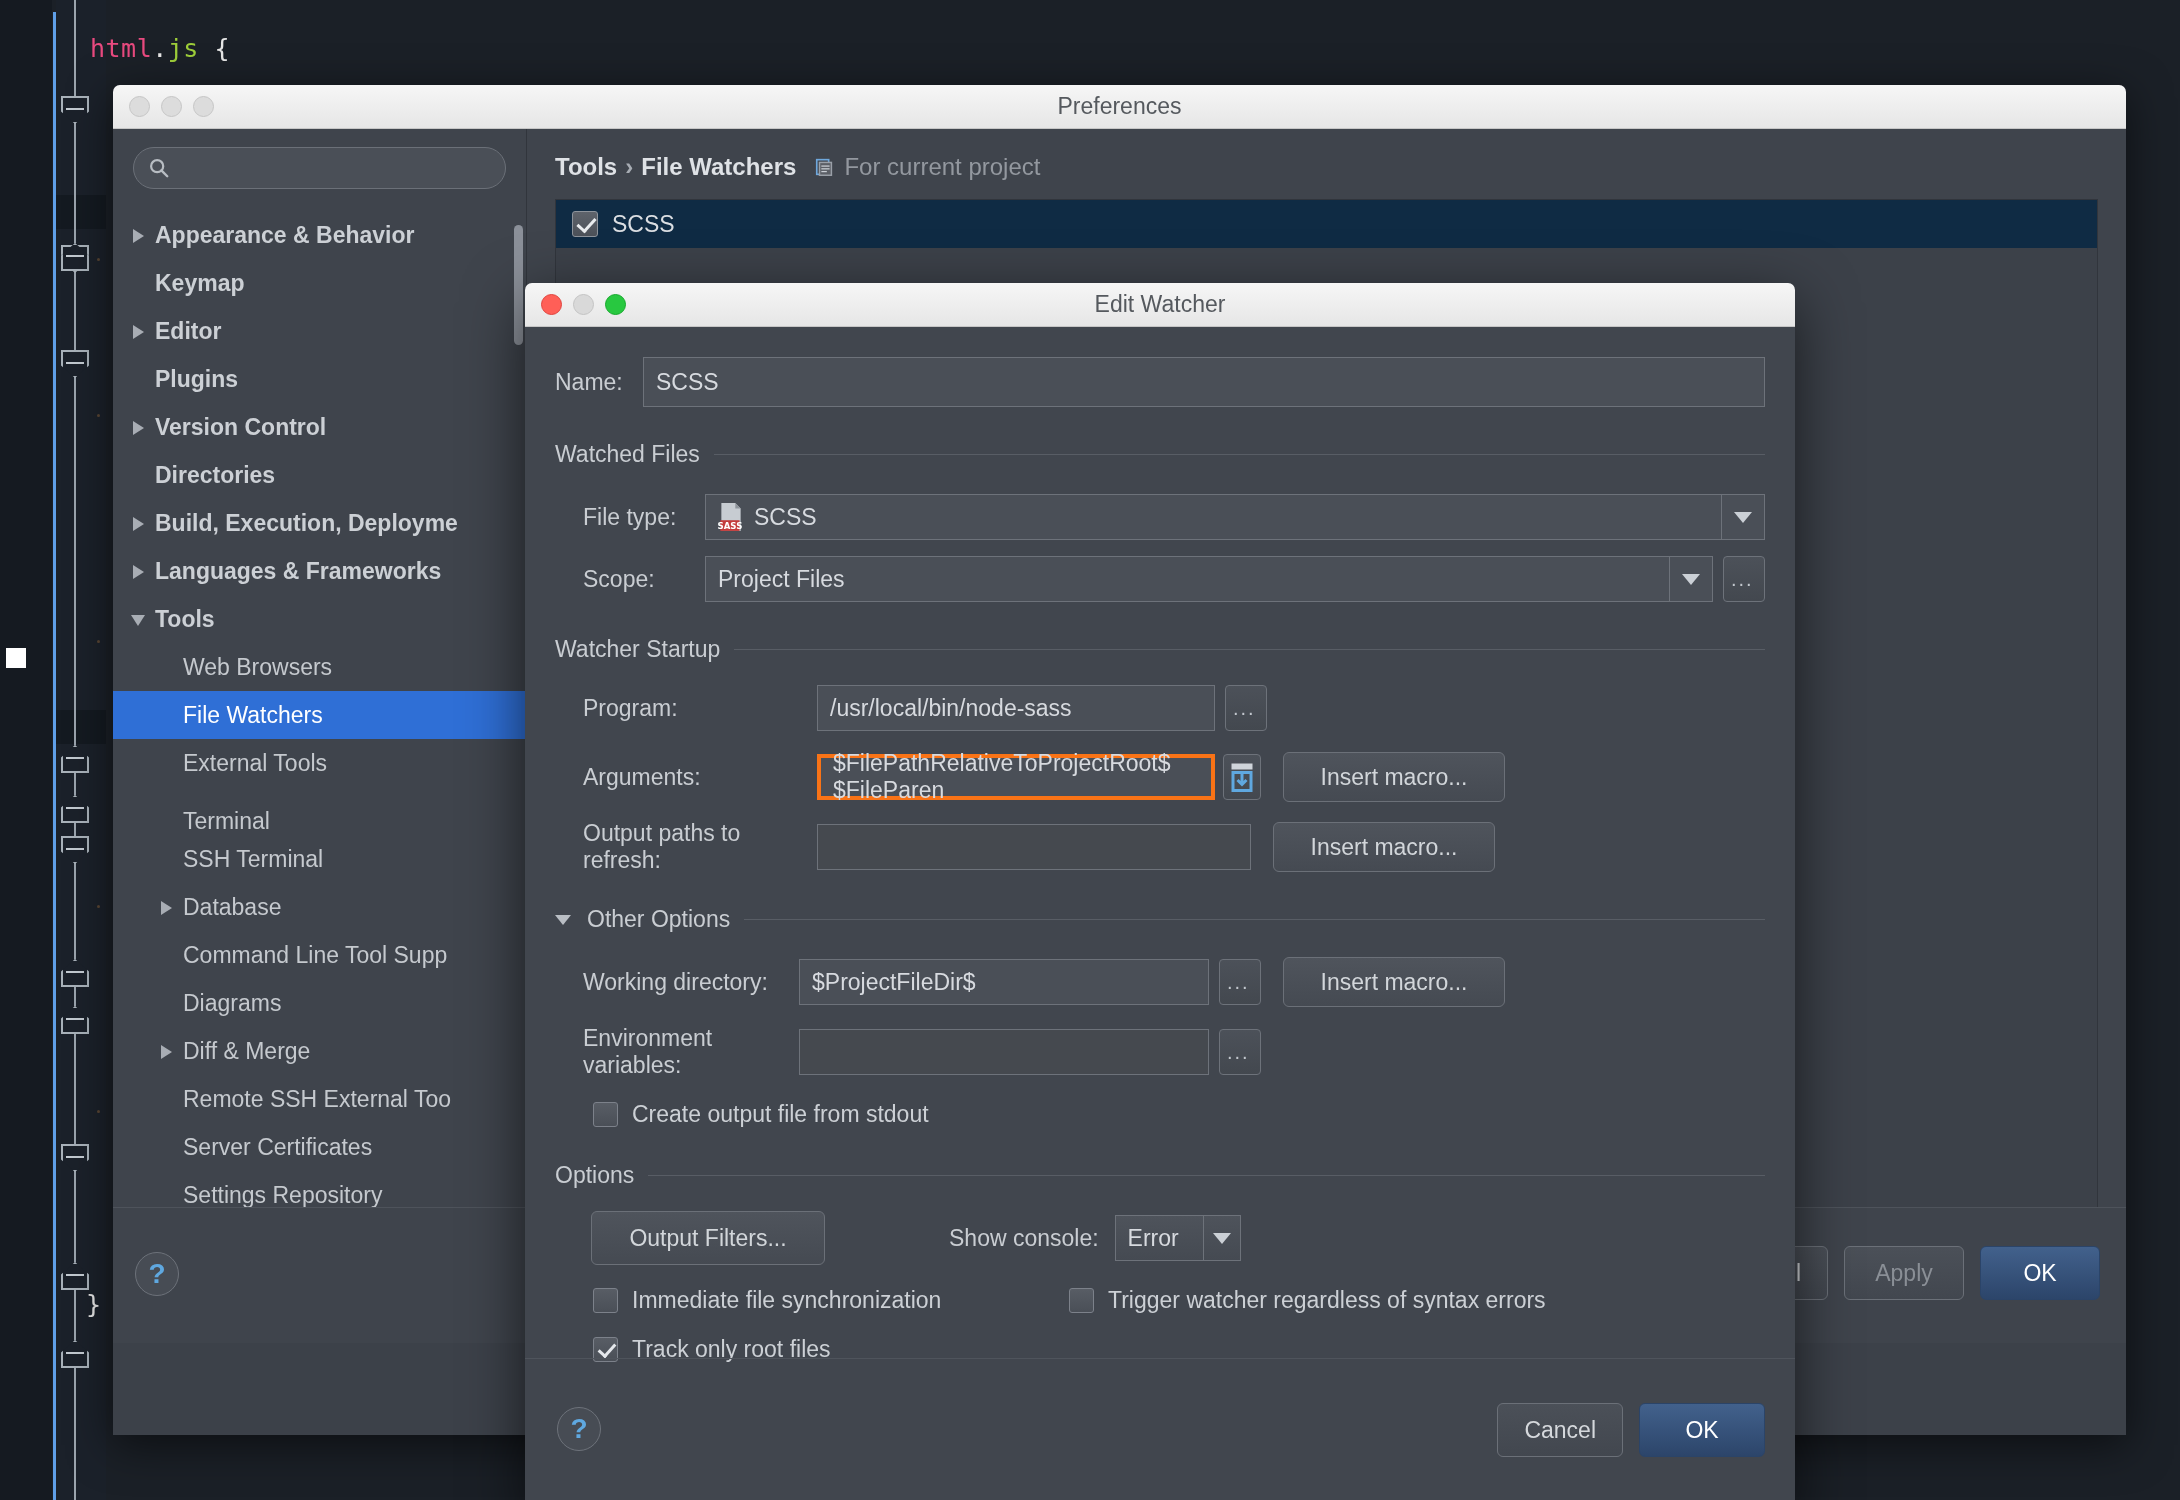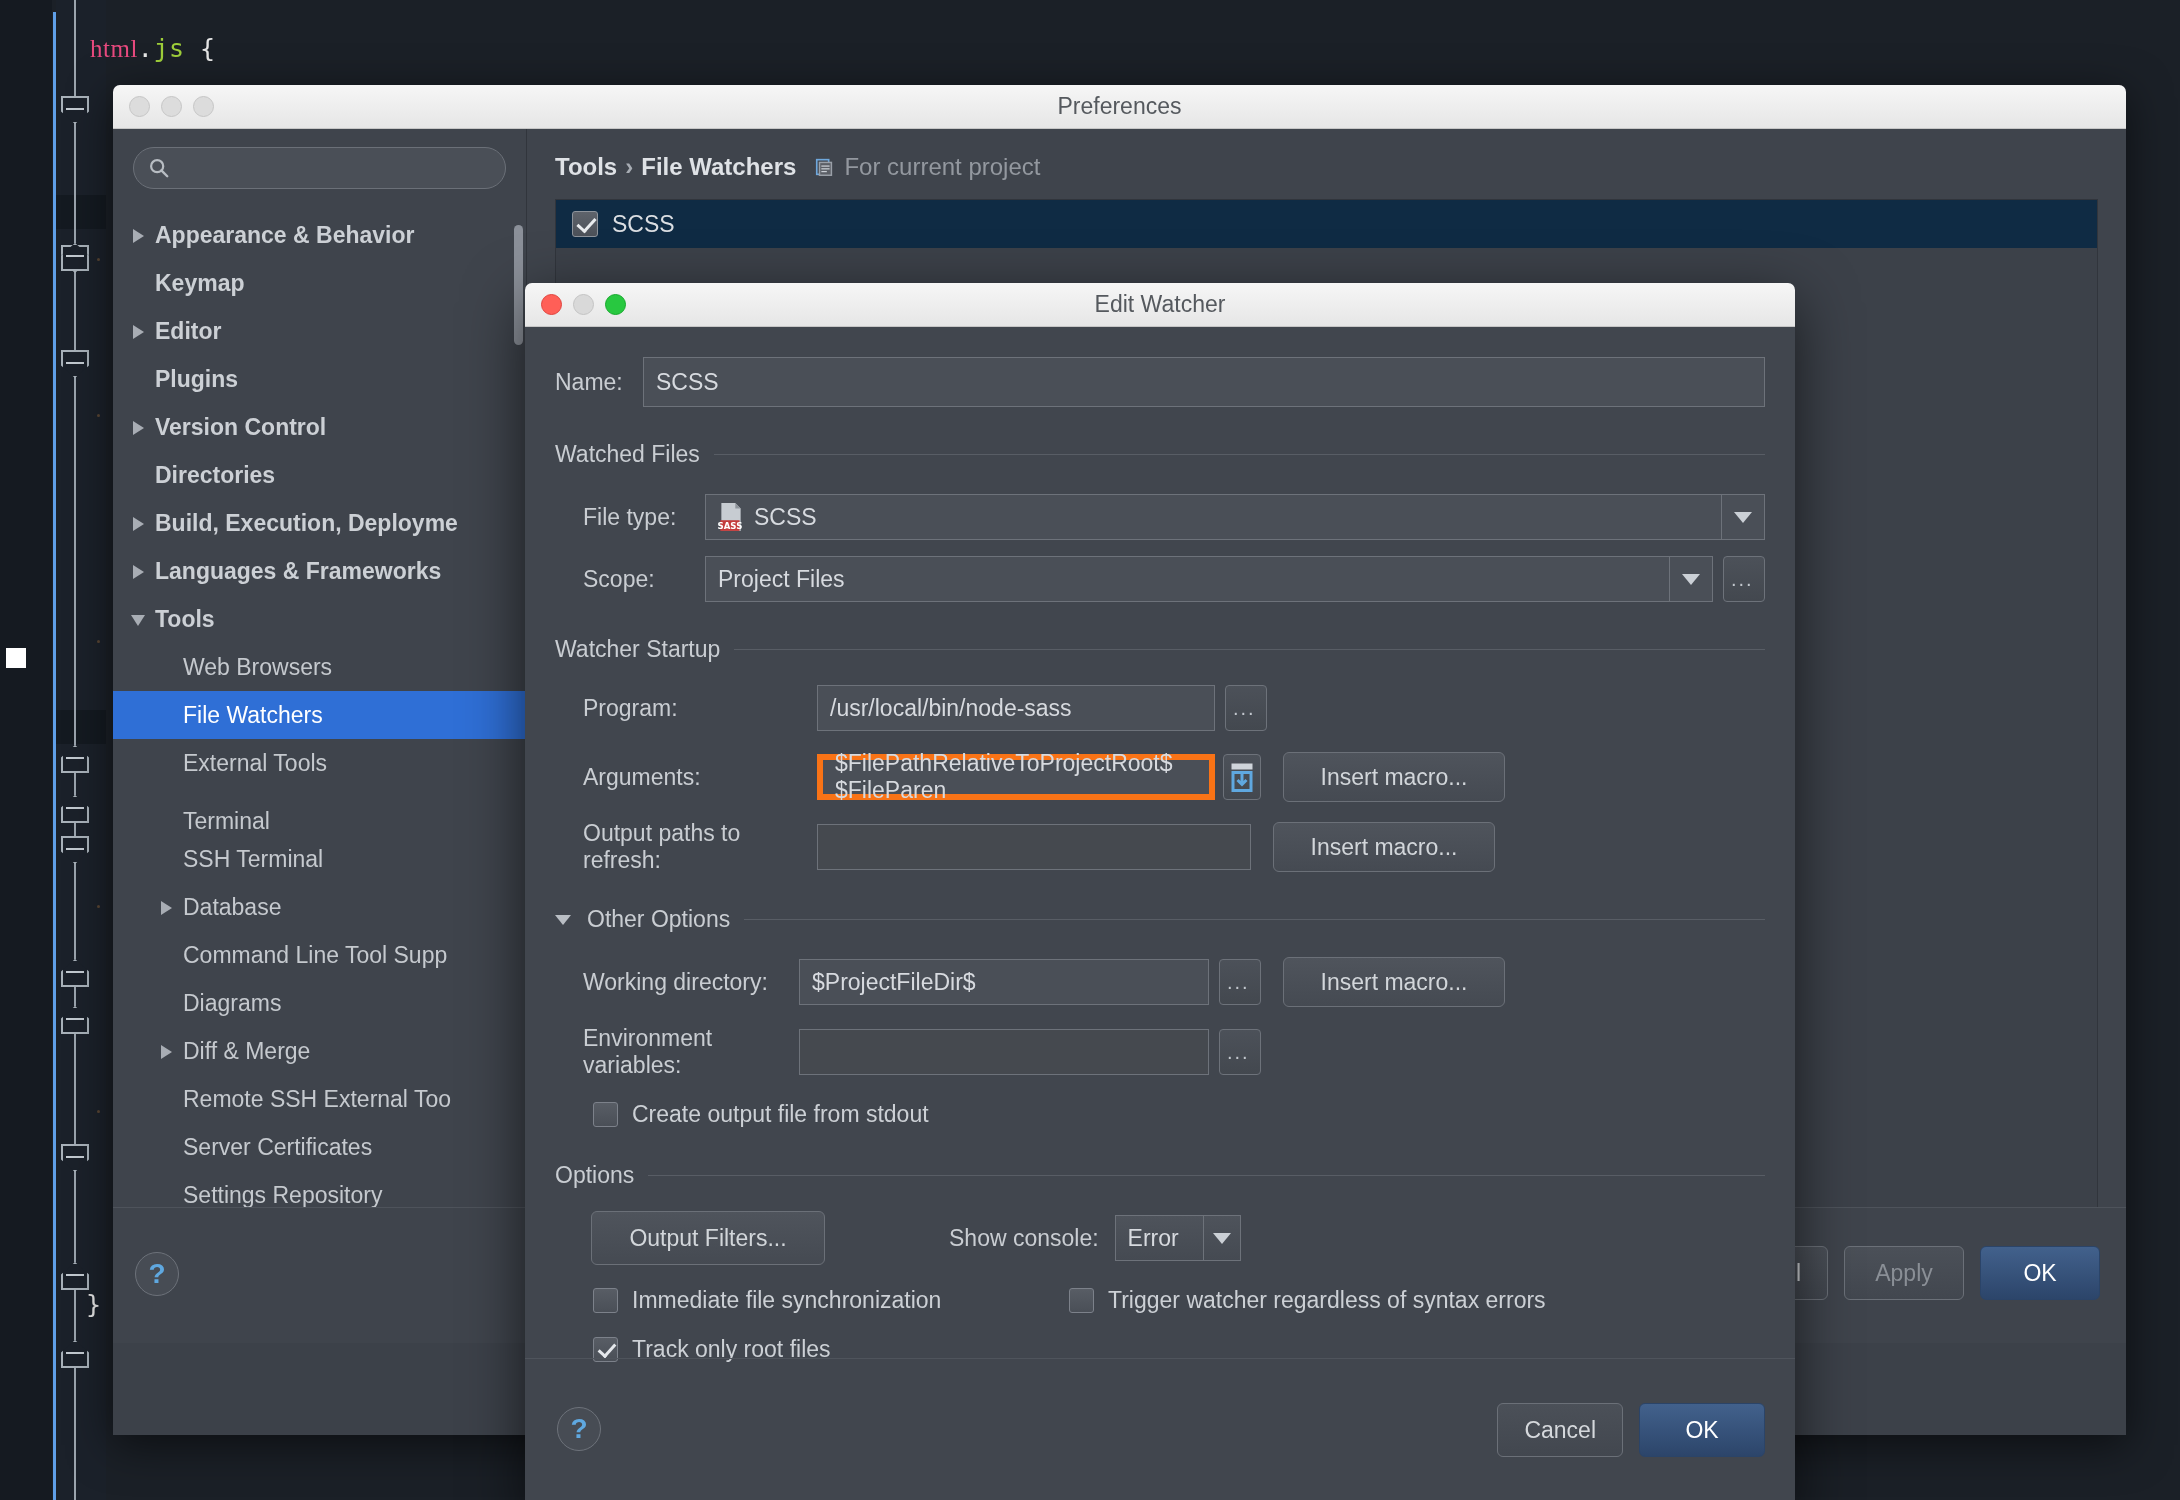--- a/index.html
+++ b/index.html
@@ -49,21 +49,21 @@
   .fold-marker .bar {
     position: absolute; left: 5px; top: 12px; width: 18px; height: 2px;
     background: #c3cad1;
   }
   .ed-code-line {
     position: absolute;
     font-family: "DejaVu Sans Mono", monospace;
     font-size: 25px; letter-spacing: 0.5px;
     white-space: pre;
   }
-  .tk-tag   { color: #e84a7f; font-family: Liberation Serif, serif; }
+  .tk-tag   { color: #e84a7f; }
   .tk-dot   { color: #e8e8e8; }
   .tk-ext   { color: #9ece3a; }
   .tk-brace { color: #e6e6e6; }
   .ed-white-block {
     position: absolute; left: 6px; top: 648px;
     width: 20px; height: 20px; background: #ffffff;
   }
   .ed-dot {
     position: absolute; width: 3px; height: 3px; background: #5a4634;
     border-radius: 50%;
@@ -223,21 +223,21 @@
 
   .row { display: flex; align-items: center; margin-bottom: 0; }
   .lbl { color: #c9cdd2; font-size: 23px; }
   .field {
     background: #4a4f57; border: 1px solid #6d727a;
     height: 46px; color: #d7dadf; font-size: 23px;
     display: flex; align-items: center; padding: 0 12px;
     font-family: "Liberation Sans", sans-serif;
   }
   .field.empty { background: #45494f; }
-  .field.focused { border: 6px solid #f97316; background: #4a4f57; }
+  .field.focused { border: 4px solid #f97316; background: #4a4f57; }
   .combo { display: flex; align-items: stretch; }
   .combo .field { flex: 1; border-right: 0; }
   .combo .arrow-btn {
     width: 44px; background: #4a4f57; border: 1px solid #6d727a;
     display: flex; align-items: center; justify-content: center;
   }
   .caret-down {
     width: 0; height: 0; border-left: 9px solid transparent;
     border-right: 9px solid transparent; border-top: 11px solid #cbd0d6;
   }

